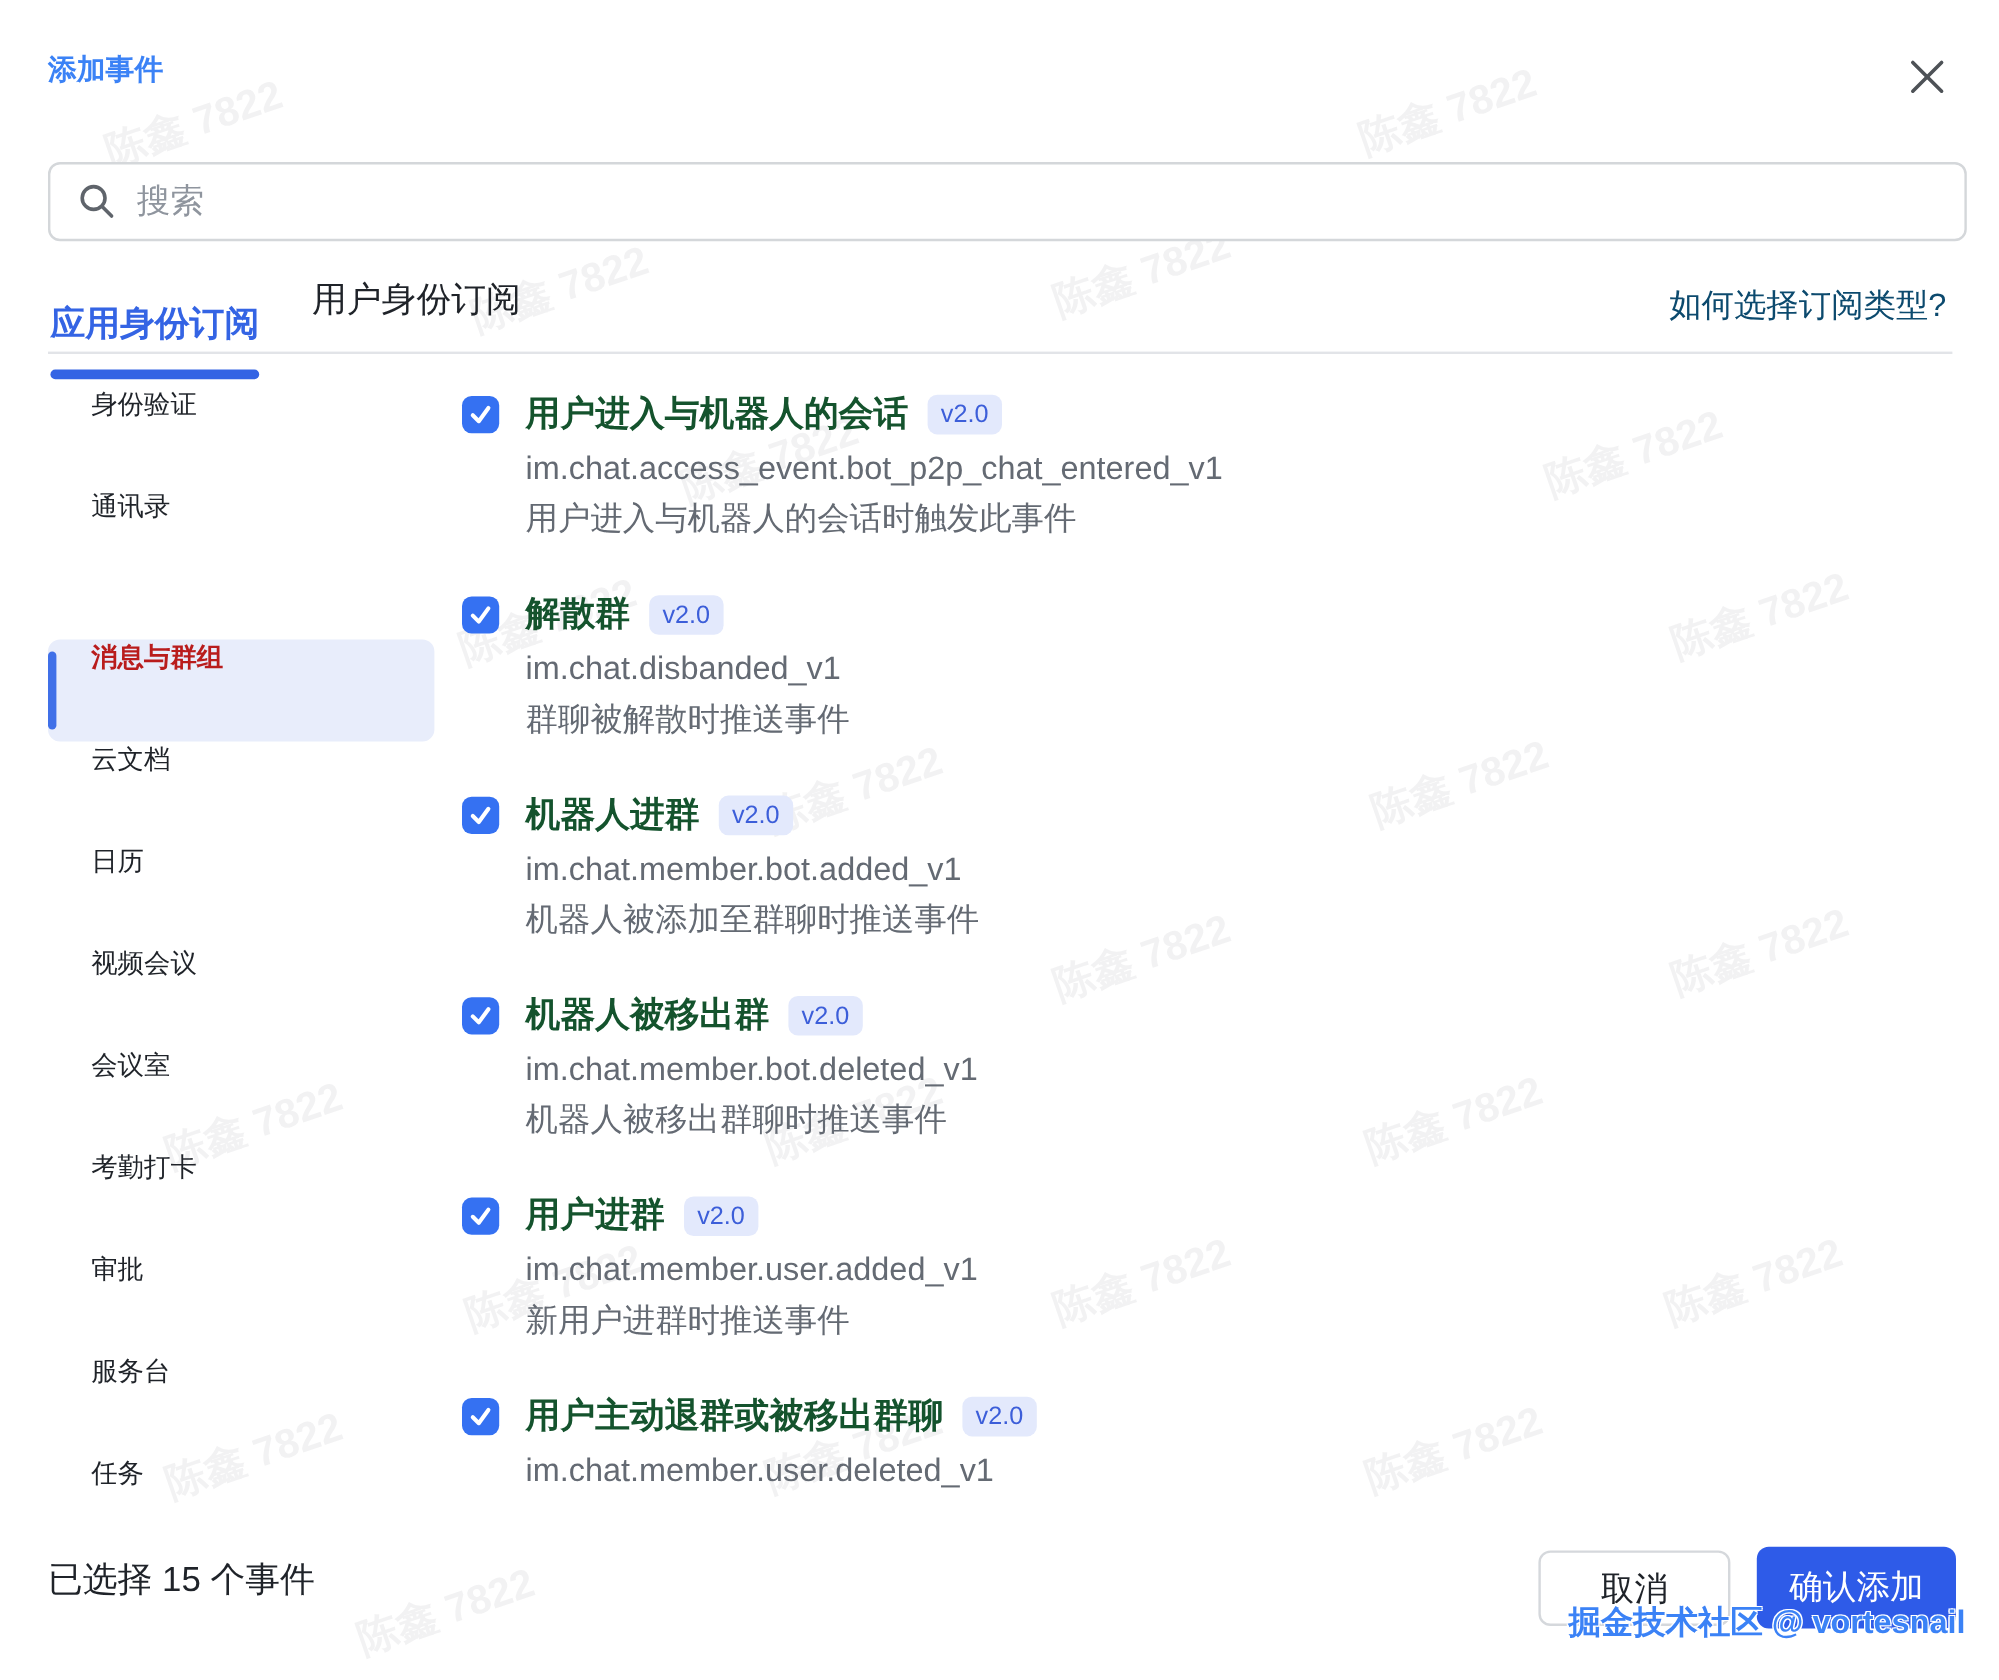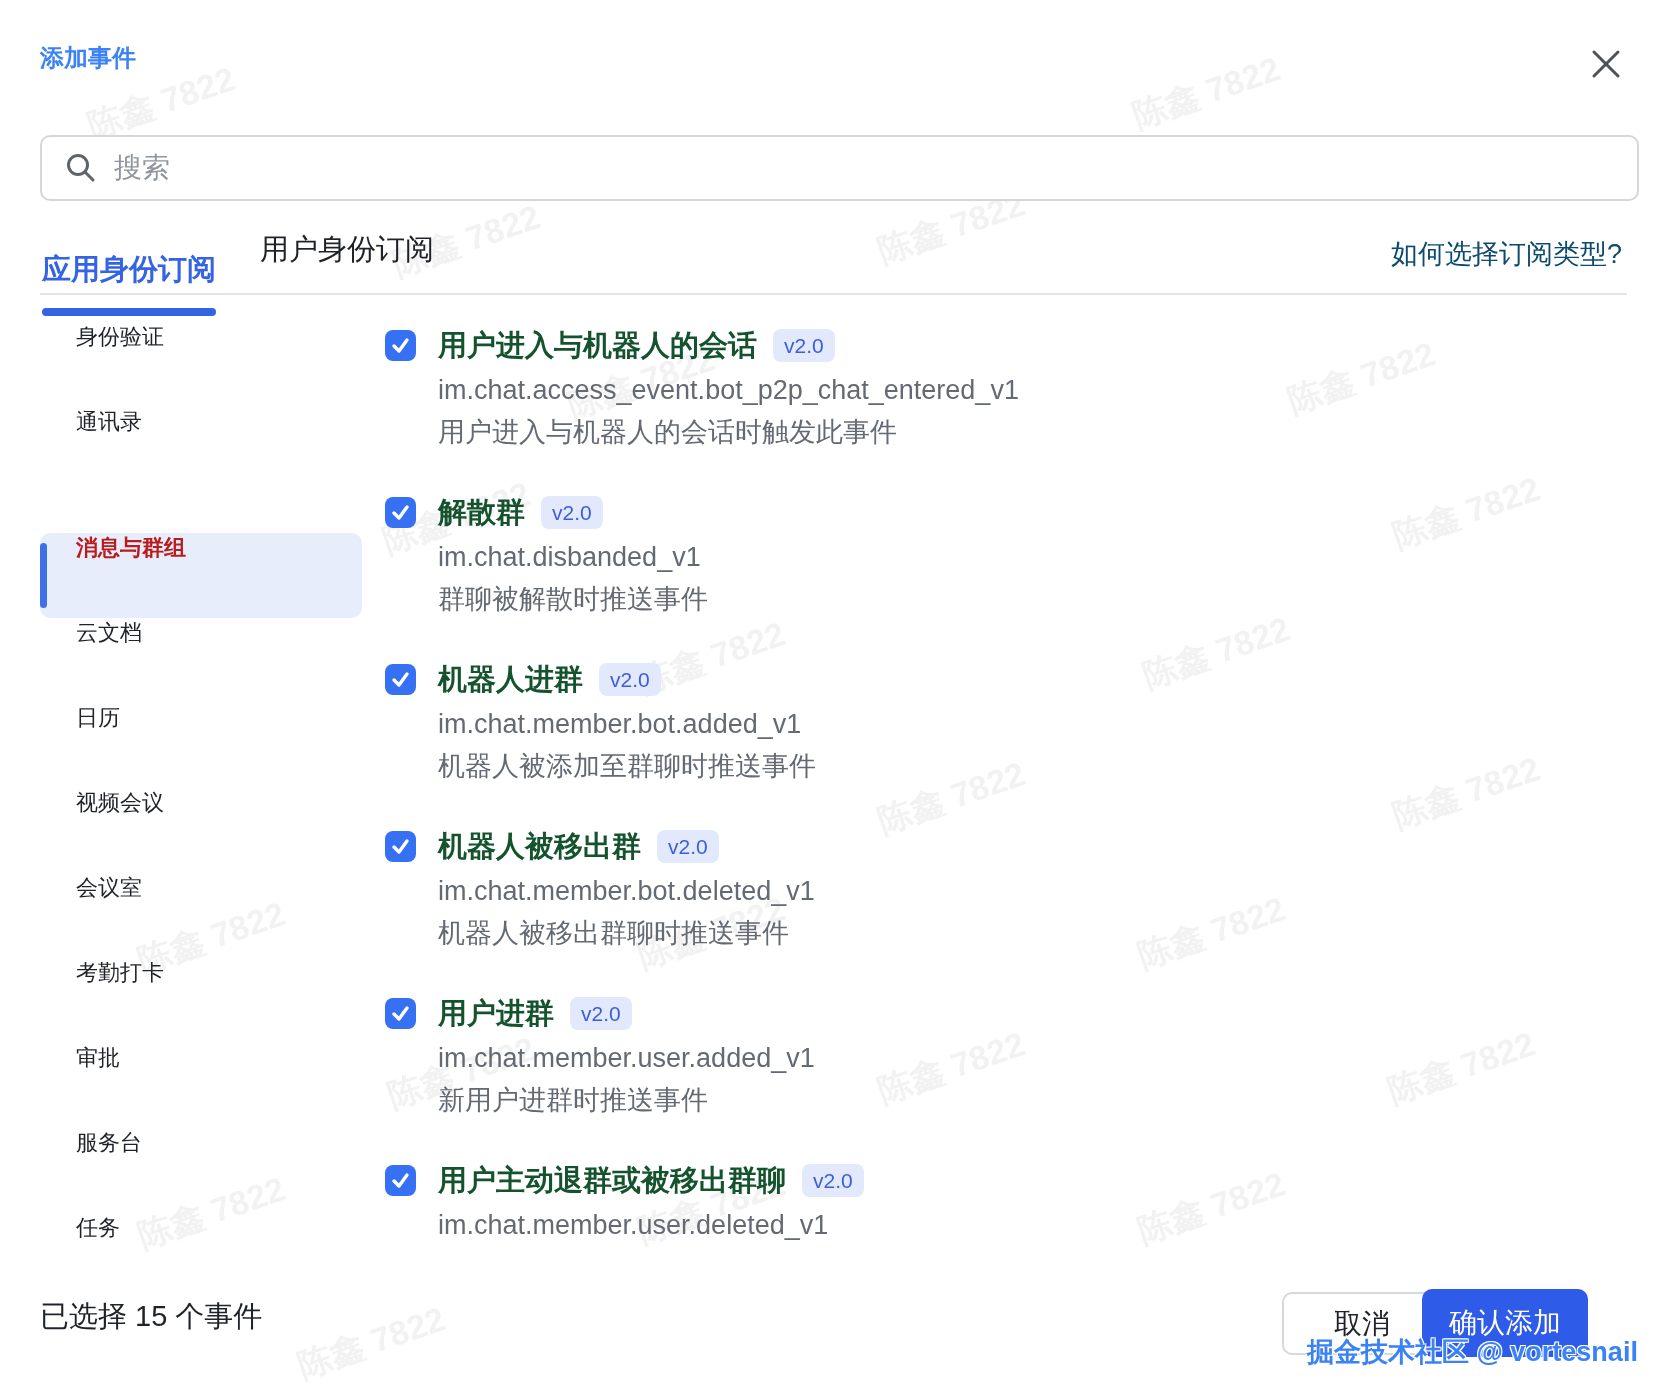--- a/index.html
+++ b/index.html
@@ -48,21 +48,21 @@
   .event-title{font-size:29px;font-weight:700;color:#14532d;line-height:34px;}
   .event-badge{background:#e3e9fc;color:#3c5ed9;font-size:21px;line-height:21px;padding:6px 11px;
                border-radius:8px;font-weight:400;}
   .event-code{margin-top:13px;font-size:27px;color:#646a73;line-height:30px;}
   .event-desc{margin-top:12px;font-size:27px;color:#646a73;line-height:30px;}
 
   
   .selected-count{position:absolute;left:40px;top:1297px;font-size:29px;color:#1f2329;}
   .btn-cancel{position:absolute;left:1282px;top:1292px;width:160px;height:63px;border:2px solid #d5d8dc;
               border-radius:10px;background:#fff;font-size:28px;color:#1f2329;cursor:pointer;font-family:inherit;}
-  .btn-confirm{position:absolute;left:1422px;top:1289px;width:166px;height:68px;border:none;border-radius:10px;
+  .btn-confirm{position:absolute;left:1464px;top:1289px;width:166px;height:68px;border:none;border-radius:10px;
                background:#2e5be8;color:#ffffff;font-size:28px;cursor:pointer;font-family:inherit;}
 
   
   .credit{position:absolute;left:1307px;top:1334px;font-size:27px;font-weight:700;color:#3b82f6;white-space:nowrap;
           text-shadow:-1px -1px 0 #fff,1px -1px 0 #fff,-1px 1px 0 #fff,1px 1px 0 #fff;pointer-events:none;}
 </style>
 </head>
 <body>
 
 <div class="screen">

